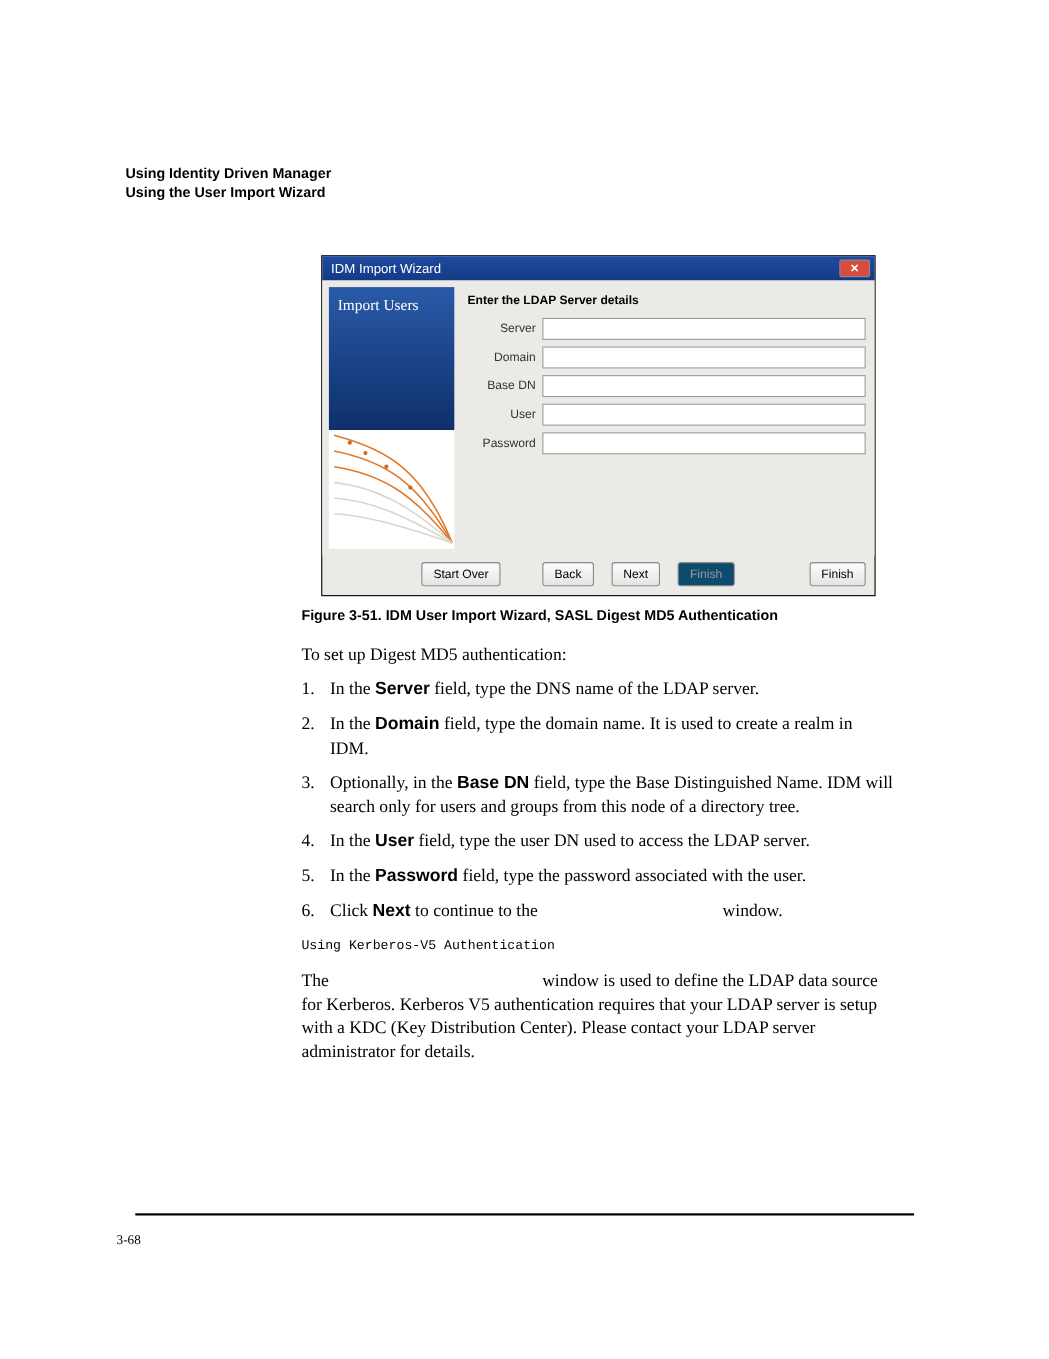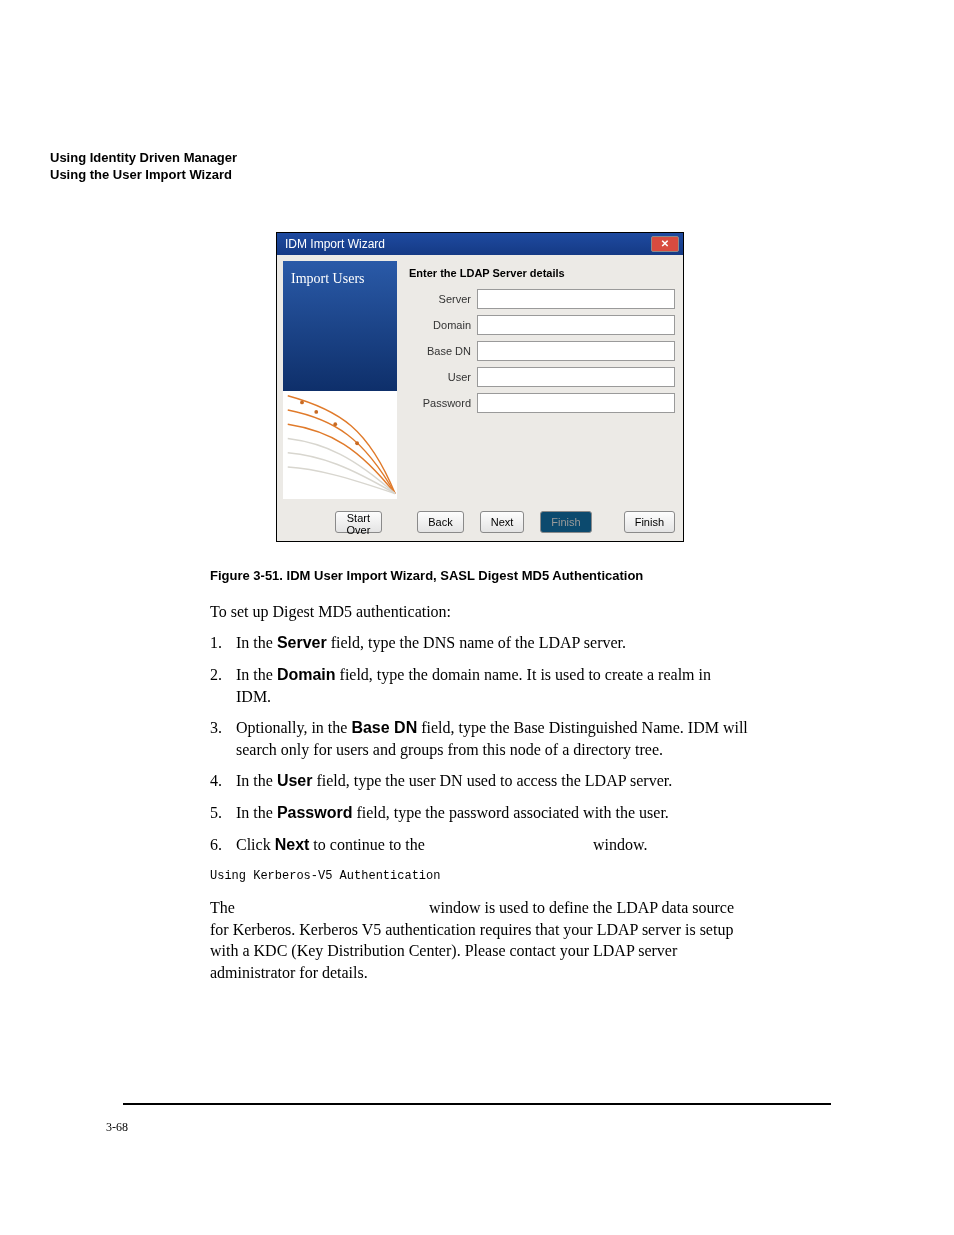--- a/index.html
+++ b/index.html
@@ -5,37 +5,37 @@
   * { box-sizing: border-box; margin: 0; padding: 0; }
   body {
     width: 954px;
     height: 1235px;
     background: #ffffff;
     font-family: "Times New Roman", Times, serif;
     color: #000;
     position: relative;
   }
   .page {
-    padding: 150px 123px 0 50px;
+    padding: 150px 123px 0 114px;
   }
   .header-block {
     font-family: Arial, Helvetica, sans-serif;
     font-weight: bold;
     font-size: 13px;
     line-height: 1.3;
     margin-bottom: 48px;
   }
   .content-col {
     margin-left: 160px;
     width: 540px;
   }
   
   .dialog-wrap {
-    width: 408px;
-    margin: 0 auto 26px auto;
+    width: 504px;
+    margin: 0 auto 10px auto;
     border: 1px solid #000;
     background: #eceae6;
     font-family: "Segoe UI", Tahoma, Arial, sans-serif;
     font-size: 11px;
   }
   .titlebar {
     background: linear-gradient(to bottom, #1e4aa0 0%, #153a85 100%);
     color: #fff;
     padding: 3px 4px 3px 8px;
     display: flex;

